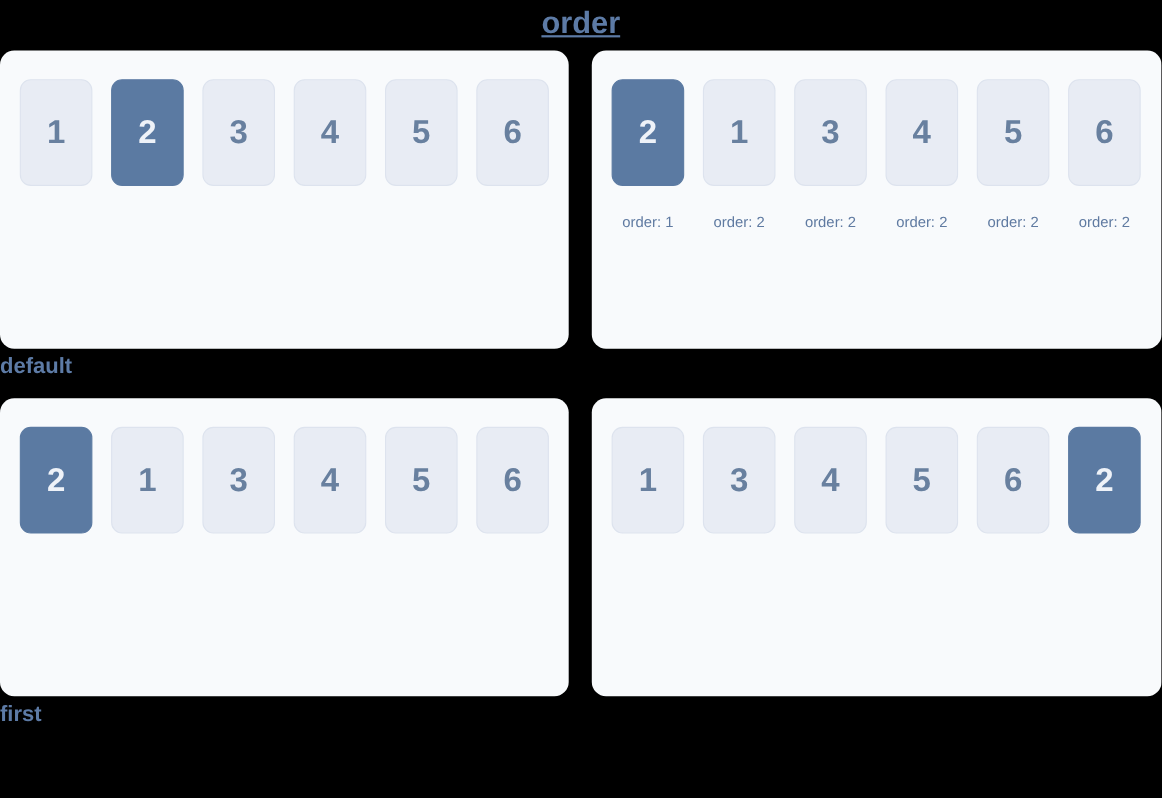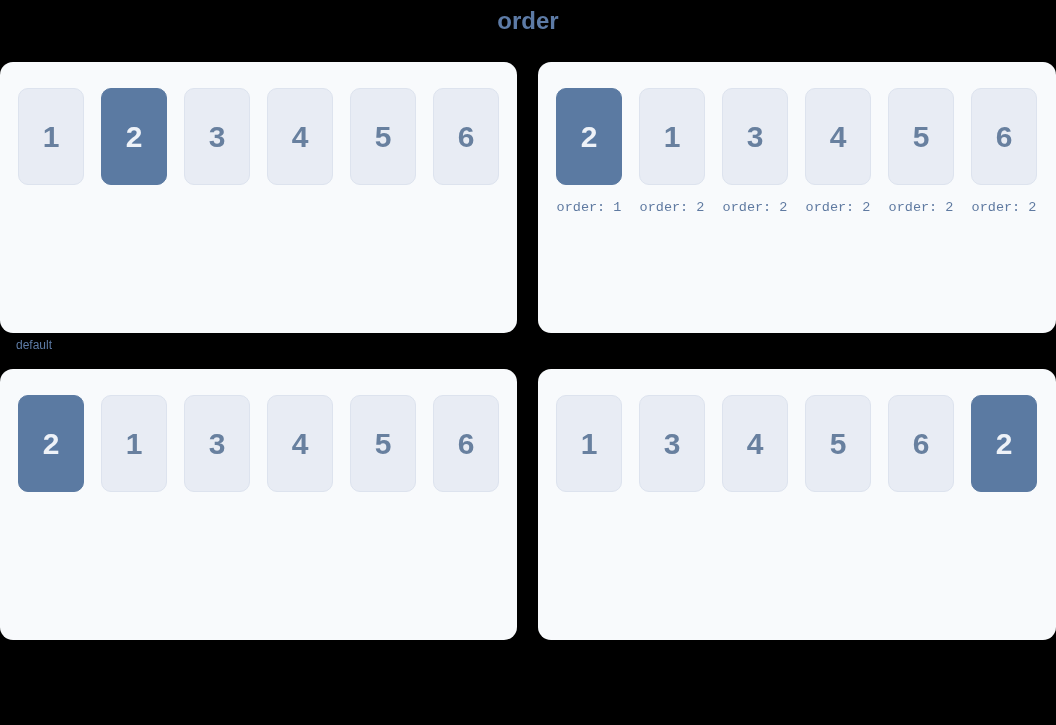--- a/index.html
+++ b/index.html
@@ -15,27 +15,28 @@
   }
   * { margin: 0; padding: 0; box-sizing: border-box; }
   html, body {
     width: 1056px;
     height: 725px;
     background: var(--page_bg);
     font-family: "Liberation Sans", "DejaVu Sans", sans-serif;
     overflow: hidden;
   }
   .page-title {
-    margin: 4px 0 24px 0;
+    margin: 4px 0 8px 0;
     height: 34px;
     line-height: 34px;
     text-align: center;
-    font-size: 24px;
+    font-size: 28px;
     font-weight: 700;
     color: var(--label_text);
+    text-decoration: underline;
   }
   .grid {
     display: grid;
     grid-template-columns: 517px 518px;
     column-gap: 21px;
     width: 1056px;
   }
   .cell { display: flex; flex-direction: column; margin-bottom: 17px; }
   .panel {
     height: 271px;
@@ -59,33 +60,31 @@
     font-weight: 600;
     color: var(--box_text);
     flex: none;
   }
   .box.highlighted {
     background: var(--highlight_bg);
     border-color: var(--highlight_bg);
     color: var(--highlight_text);
   }
   .sub-label {
-    margin-top: 15px;
+    margin-top: 25px;
     font-size: 13.5px;
     font-weight: 500;
     color: var(--sublabel_text);
     white-space: nowrap;
-    font-family: Liberation Mono, monospace;
   }
   .panel-label {
     margin-top: 5px;
-    font-size: 12px;
-    font-weight: 400;
+    font-size: 20px;
+    font-weight: 700;
     color: var(--label_text);
-    margin-left: 16px;
   }
 </style>
 </head>
 <body>
 
 <h1 class="page-title">order</h1>
 
 <div class="grid">
 
   <div class="cell">
@@ -161,20 +160,21 @@
             <div class="box">4</div>
           </div>
           <div class="item-col">
             <div class="box">5</div>
           </div>
           <div class="item-col">
             <div class="box">6</div>
           </div>
         </div>
     </div>
+    <div class="panel-label">first</div>
   </div>
 
   <div class="cell">
     <div class="panel">
       <div class="box-row">
           <div class="item-col">
             <div class="box">1</div>
           </div>
           <div class="item-col">
             <div class="box">3</div>

